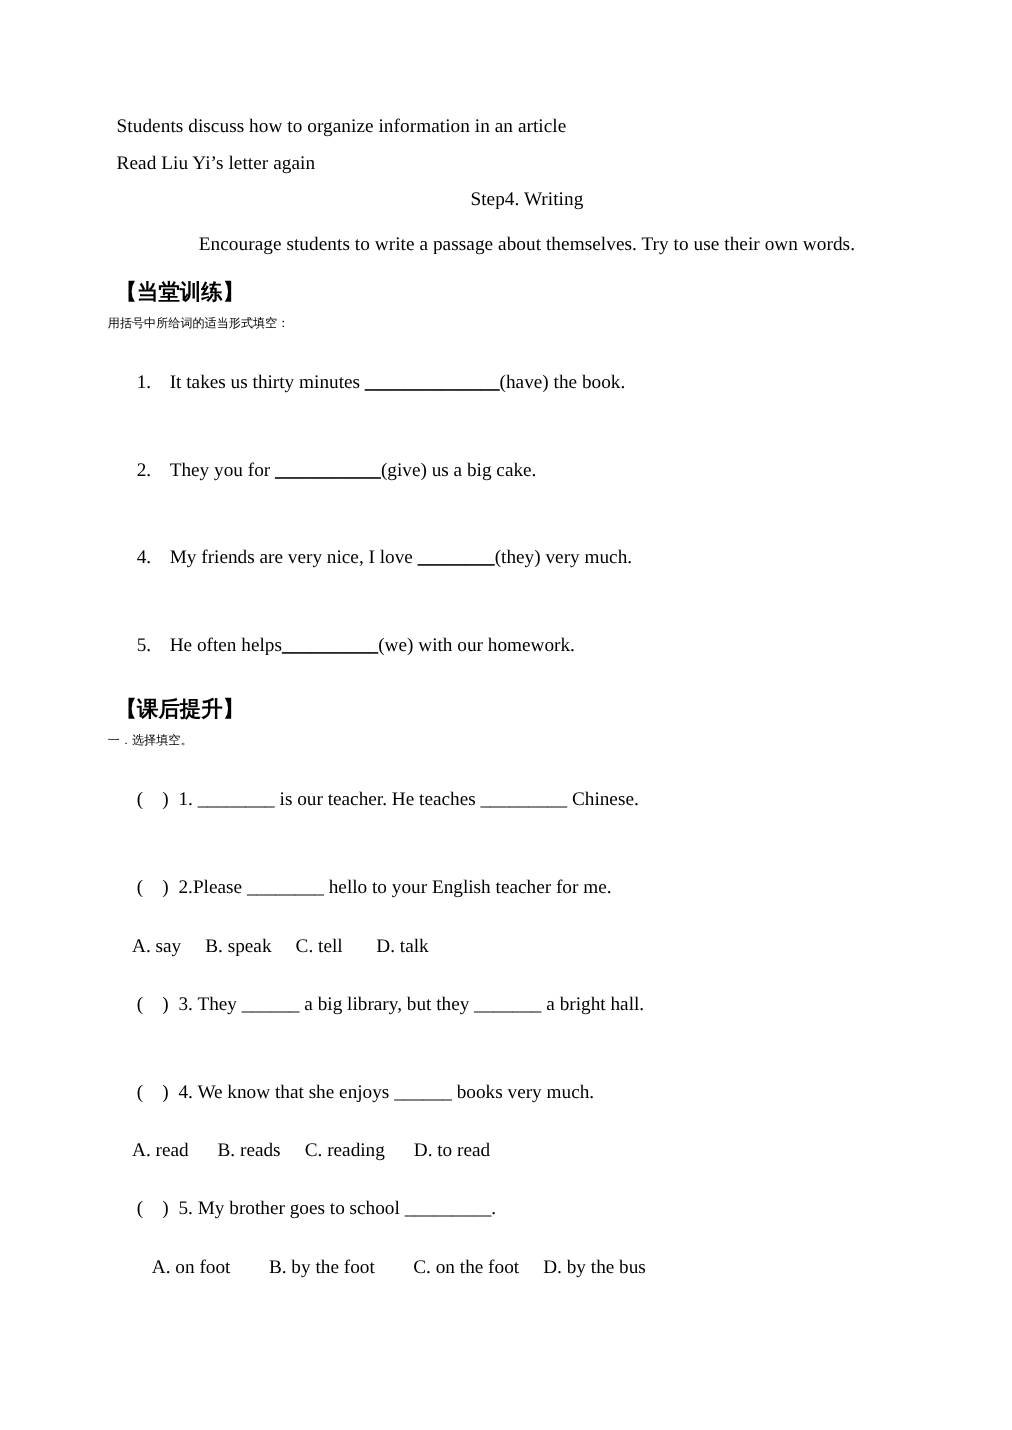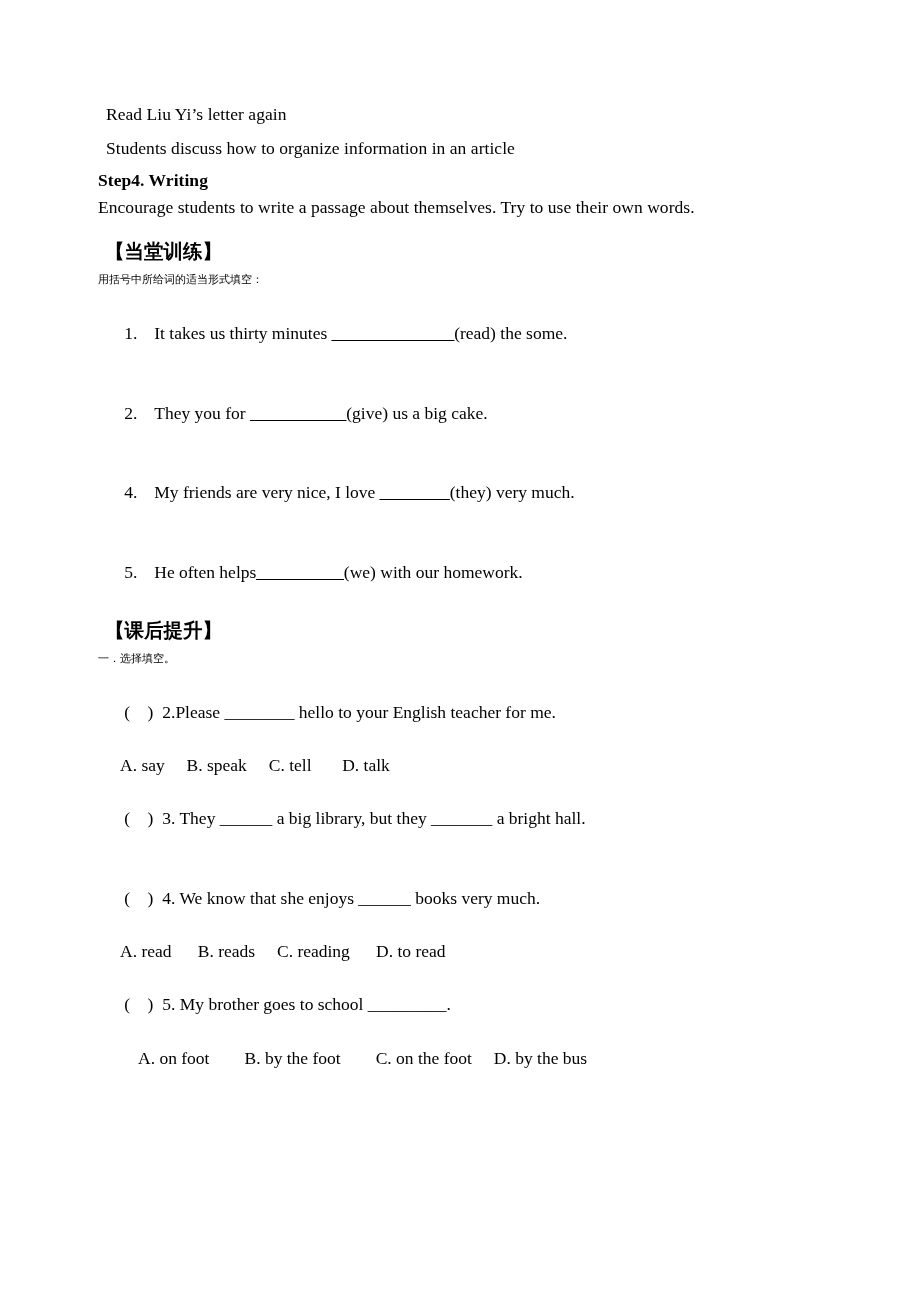--- a/index.html
+++ b/index.html
@@ -30,21 +30,21 @@
     letter-spacing: 0.05px;
   }
   .line.loose {
     line-height: 33.5px;
   }
   .indent-1 { padding-left: 8px; }
   .indent-cn { padding-left: 7px; }
   .indent-opt { padding-left: 22px; }
   .indent-opt2 { padding-left: 40px; }
 
-  .bold { font-weight: bold; }
+  .bold { font-weight: normal; text-align: center; }
 
   .cn-head {
     font-family: "DejaVu Sans", "Liberation Sans", sans-serif;
     font-size: 19.5px;
     font-weight: bold;
     line-height: 29px;
     white-space: pre;
   }
   .cn-body {
     font-family: "DejaVu Sans", "Liberation Sans", sans-serif;
@@ -85,53 +85,56 @@
     text-decoration: underline;
     text-decoration-color: #000;
   }
 </style>
 </head>
 <body>
 
 <div class="page">
 
   <div>
+    <div class="line loose indent-1">Students discuss how to organize information in an article</div>
     <div class="line loose indent-1">Read Liu Yi’s letter again</div>
-    <div class="line loose indent-1">Students discuss how to organize information in an article</div>
   </div>
 
   <div class="line bold" style="margin-top:2px;">Step4. Writing</div>
 
-  <div class="line" style="margin-top:0;">Encourage students to write a passage about themselves. Try to use their own words.</div>
+  <div class="line" style="margin-top:14px;text-align:center;">Encourage students to write a passage about themselves. Try to use their own words.</div>
 
   <div class="cn-head indent-cn" style="margin-top:17px;">【当堂训练】</div>
 
   <div class="cn-body">用括号中所给词的适当形式填空：</div>
 
   <div class="numlist">
     <div class="numrow">
-      <span class="num">1.</span><span>It takes us thirty minutes </span><span class="blank">______________</span><span>(read) the some.</span>
+      <span class="num">1.</span><span>It takes us thirty minutes </span><span class="blank">______________</span><span>(have) the book.</span>
     </div>
     <div class="numrow">
       <span class="num">2.</span><span>They you for </span><span class="blank">___________</span><span>(give) us a big cake.</span>
     </div>
     <div class="numrow">
       <span class="num">4.</span><span>My friends are very nice, I love </span><span class="blank">________</span><span>(they) very much.</span>
     </div>
     <div class="numrow">
       <span class="num">5.</span><span>He often helps</span><span class="blank">__________</span><span>(we) with our homework.</span>
     </div>
   </div>
 
   <div class="cn-head indent-cn" style="margin-top:4px;">【课后提升】</div>
 
   <div class="cn-body">一．选择填空。</div>
 
   <div>
 
+    <div class="mcq">
+      <span class="paren">(    )</span><span>1. ________ is our teacher. He teaches _________ Chinese.</span>
+    </div>
 
     <div class="mcq">
       <span class="paren">(    )</span><span>2.Please ________ hello to your English teacher for me.</span>
     </div>
     <div class="mcq indent-opt">A. say     B. speak     C. tell       D. talk</div>
 
     <div class="mcq">
       <span class="paren">(    )</span><span>3. They ______ a big library, but they _______ a bright hall.</span>
     </div>
 

